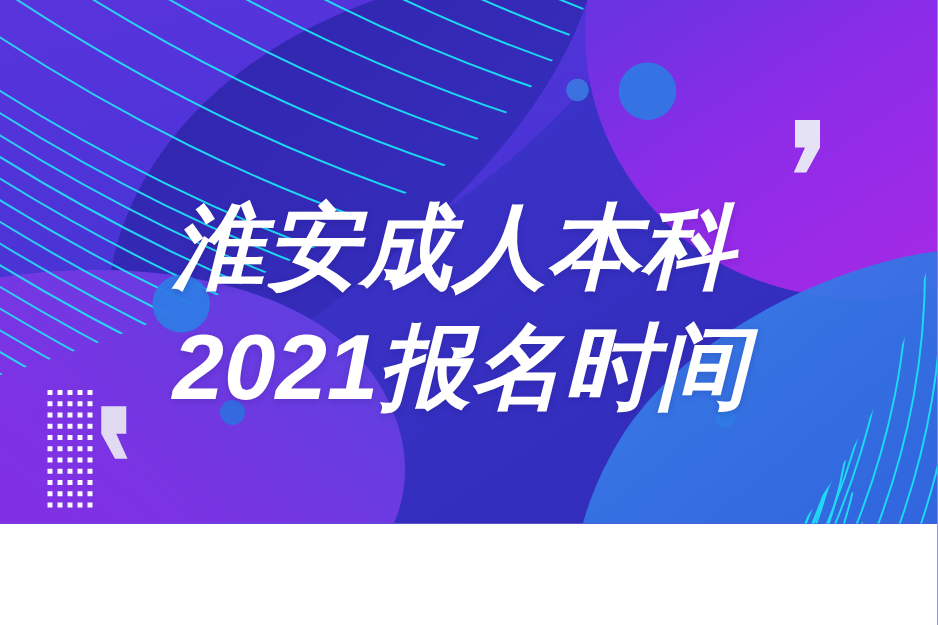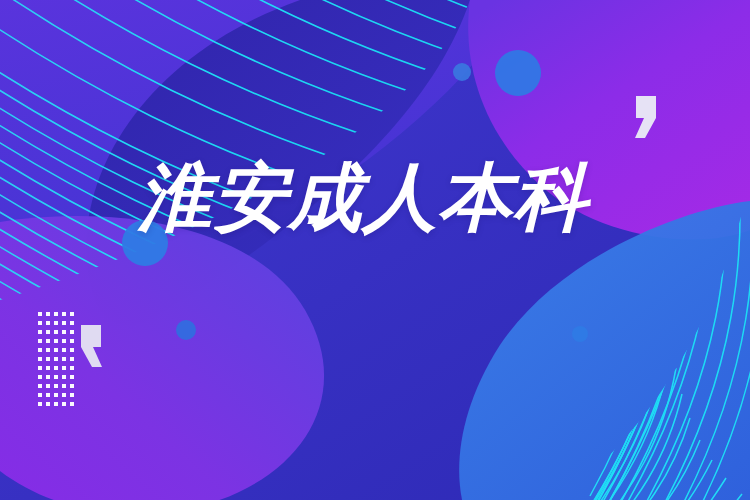--- a/index.html
+++ b/index.html
@@ -6,21 +6,21 @@
     margin: 0;
     padding: 0;
     background: #ffffff;
   }
   body {
     font-family: "Liberation Sans", "DejaVu Sans", sans-serif;
   }
   #banner {
     position: relative;
     width: 750px;
-    height: 500px;
+    height: 419px;
     overflow: hidden;
     background: #3231be;
   }
   #banner-svg {
     position: absolute;
     top: 0;
     left: 0;
     width: 750px;
     height: 500px;
     display: block;
@@ -241,15 +241,16 @@
             <rect x="54" y="402" width="4" height="4"></rect>
             <rect x="62" y="402" width="4" height="4"></rect>
             <rect x="70" y="402" width="4" height="4"></rect>
         </g>
       </g>
     </g>
   </svg>
 
   <div id="title-block">
     <span class="title-line title-line-1">淮安成人本科</span>
+    <span class="title-line title-line-2">2021报名时间</span>
   </div>
 
 </div>
 
 </body></html>

